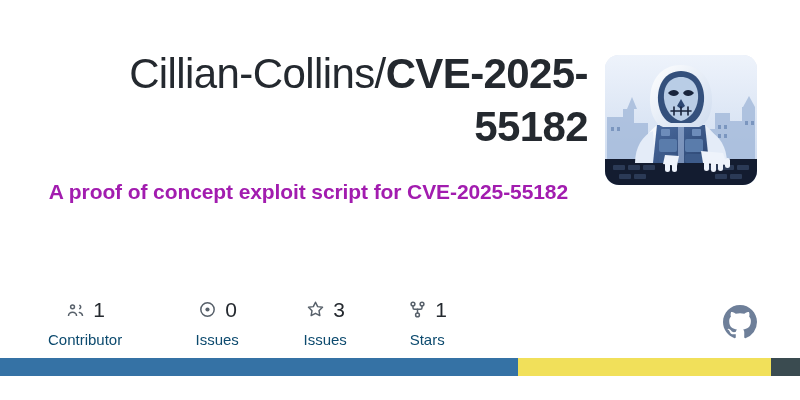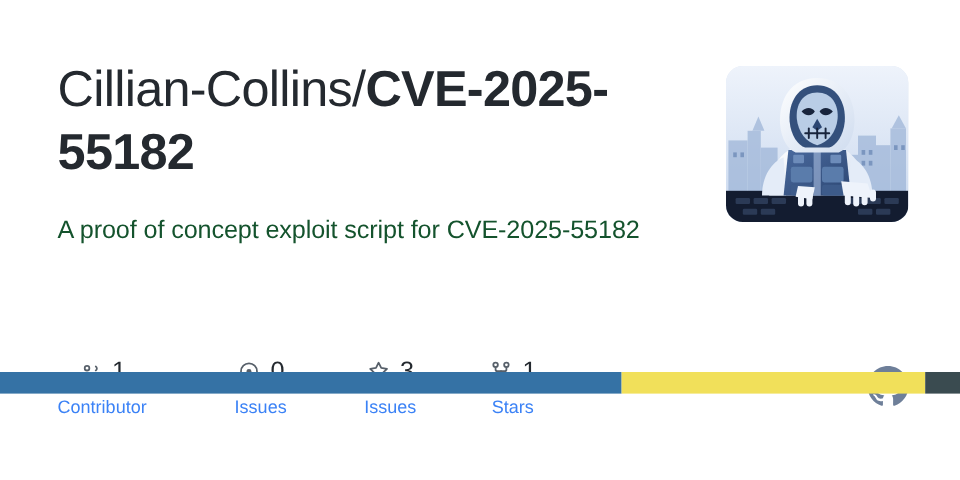--- a/index.html
+++ b/index.html
@@ -11,23 +11,24 @@
     width: 800px;
     height: 400px;
     overflow: hidden;
     font-family: "Liberation Sans", sans-serif;
     -webkit-font-smoothing: antialiased;
   }
 
   .card {
     position: relative;
     width: 800px;
-    height: 328px;
+    height: 376px;
     background: #ffffff;
     box-sizing: border-box;
+    text-align: right;
   }
 
   
   .repo-title {
     position: absolute;
     left: 48px;
     top: 47px;
     width: 540px;
     font-size: 42px;
     line-height: 53px;
@@ -40,22 +41,22 @@
   .repo-title .name   { font-weight: 700; }
 
   
   .repo-description {
     position: absolute;
     left: 48px;
     top: 173px;
     width: 520px;
     font-size: 21px;
     line-height: 37px;
-    color: #14532d;
-    font-weight: 400;
+    color: #a21caf;
+    font-weight: 700;
     letter-spacing: -0.1px;
   }
 
   
   .avatar {
     position: absolute;
     left: 605px;
     top: 55px;
     width: 152px;
     height: 130px;
@@ -97,21 +98,21 @@
   .stat-value {
     font-size: 21px;
     line-height: 21px;
     color: #24292f;
     font-weight: 400;
   }
   .stat-label {
     margin-top: 10px;
     font-size: 15px;
     line-height: 15px;
-    color: #3b82f6;
+    color: #0c4a6e;
     font-weight: 400;
     white-space: nowrap;
   }
 
   .gap-a { width: 66px; }
   .gap-b { width: 50px; }
   .gap-c { width: 44px; }
 
   
   .gh-mark {

